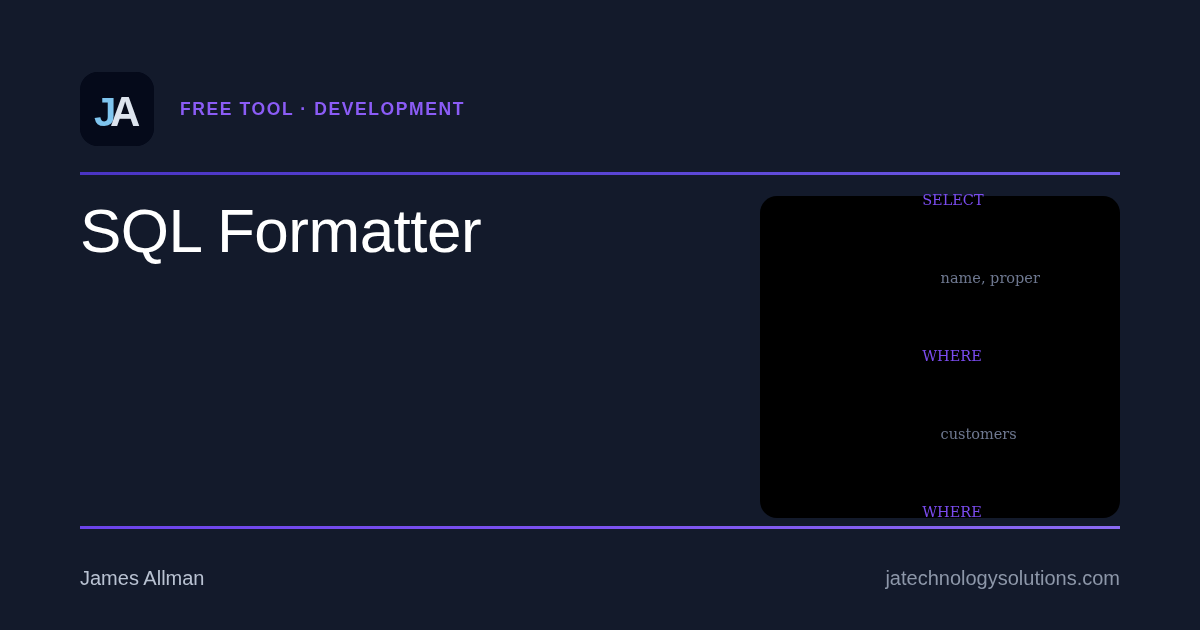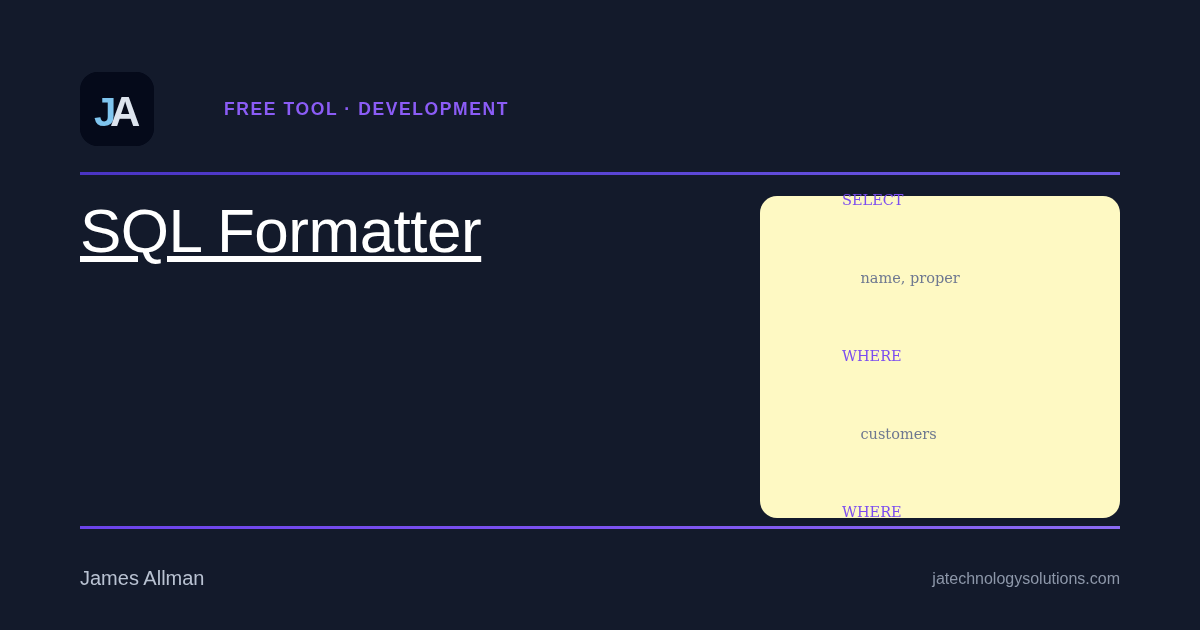--- a/index.html
+++ b/index.html
@@ -31,21 +31,20 @@
     overflow:hidden;
   }
   .logo-mark svg { display:block; }
 
   .eyebrow {
     font-size:17.5px;
     font-weight:bold;
     letter-spacing:1.6px;
     color:#8b5cf6;
     white-space:nowrap;
-    margin-left:44px;
   }
 
   
   .rule-top {
     position:absolute;
     left:80px; top:172px;
     width:1040px; height:3px;
     background:linear-gradient(90deg,#4a34c4 0%,#5b46d6 55%,#6f5ae6 100%);
   }
 
@@ -64,38 +63,38 @@
     justify-content:space-between;
     padding-top:2px;
     padding-bottom:18px;
   }
   .title {
     font-size:62px;
     line-height:1.06;
     font-weight:normal;
     color:#ffffff;
     letter-spacing:-0.5px;
-    text-decoration:underline;
   }
   .desc {
     font-size:23.5px;
     line-height:1.55;
     color:#aeb7c9;
     max-width:650px;
   }
 
   
   .code-card {
     width:360px;
-    background:#fef9c3;
+    background:#000000;
     border-radius:17px;
     position:relative;
     display:flex;
     align-items:center;
     padding-left:82px;
+    justify-content:center;
   }
   .code-block {
     font-family:"DejaVu Serif", serif;
     font-size:14.5px;
     line-height:1.79;
     white-space:pre;
   }
   .kw  { color:#7b4cf0; }
   .val { color:#6e7890; }
   .code-line { white-space:pre; }
@@ -107,21 +106,21 @@
     width:1040px; height:3px;
     background:linear-gradient(90deg,#6b43ea 0%,#7c52f0 50%,#8b6bf3 100%);
   }
   .footer {
     position:absolute;
     left:80px; top:548px;
     width:1040px;
     display:flex; align-items:center; justify-content:space-between;margin-top:19px;
   }
   .footer-name { font-size:20px; color:#b9c2d2; }
-  .footer-site { font-size:16px; color:#8d97a9; }
+  .footer-site { font-size:20px; color:#8d97a9; }
 </style>
 </head>
 <body>
 
 <div class="card-og">
 
   <div class="header">
     <div class="logo-mark">
       <svg width="74" height="74" viewBox="0 0 74 74" aria-hidden="true">
         <rect x="0" y="0" width="74" height="74" rx="18" fill="#050a1a"></rect>

